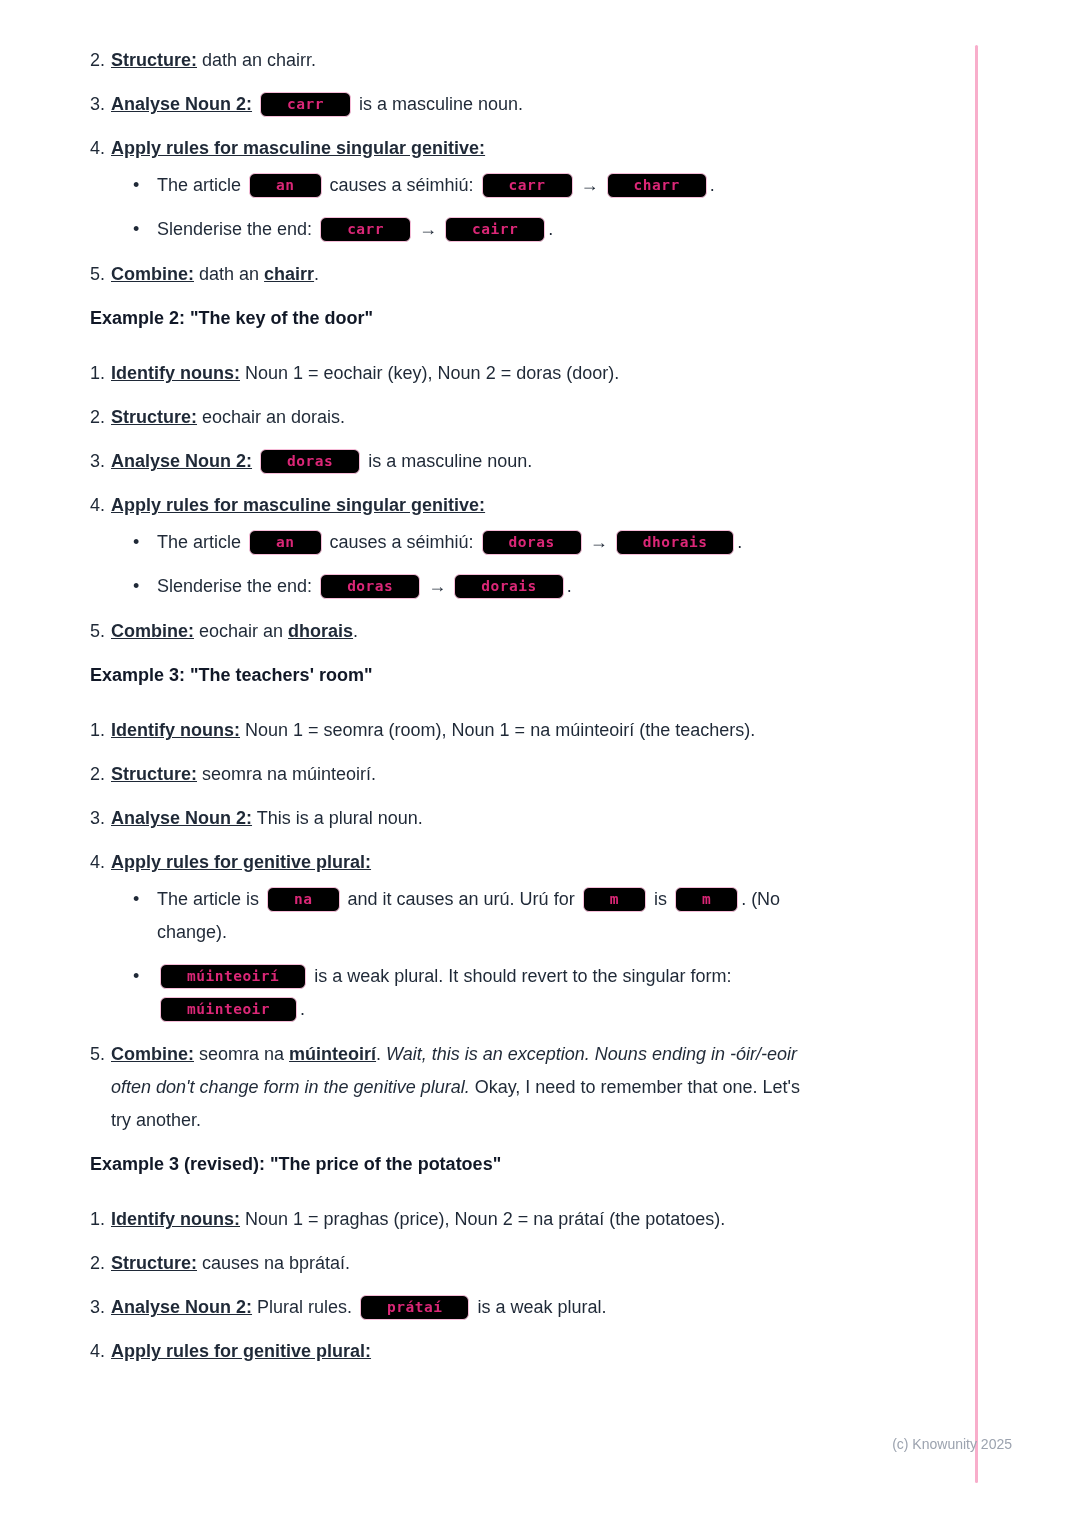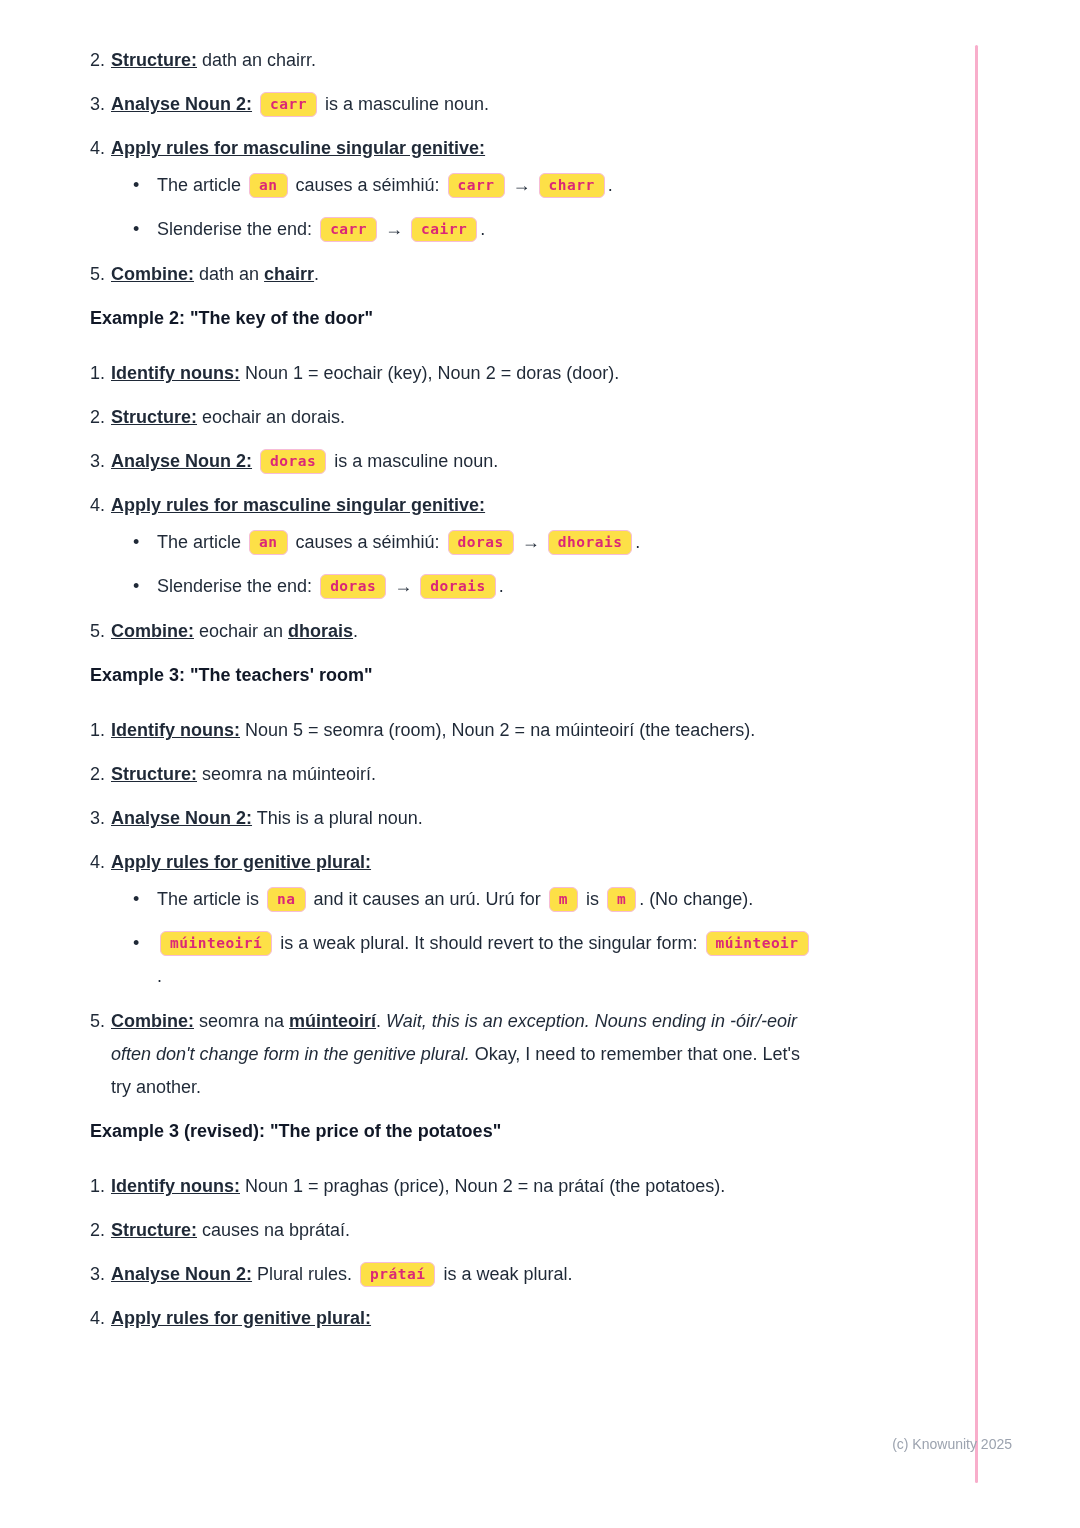--- a/index.html
+++ b/index.html
@@ -21,23 +21,23 @@
   .marker { flex:0 0 21px; }
   .item.bullet .marker { flex:0 0 24px; }
   .itembody { flex:1; }
   .bold { font-weight:700;text-decoration:underline; }
   .italic { font-style:italic; }
   .arrow { margin:0 5px; }
   .code-badge {
     display:inline-block;
     font-family:"DejaVu Sans Mono","Liberation Mono",monospace;
     font-size:14.5px; font-weight:700; letter-spacing:.5px; line-height:21px;
-    color:#db2777; background:#fde047;
+    color:#db2777; background:#000000;
     border:1px solid #f6bcd8; border-radius:6px;
-    padding:1px 9px; margin:0 3px; vertical-align:1px;
+    padding:1px 26px; margin:0 3px; vertical-align:1px;
   }
   .accent-line {
     position:absolute; left:975px; top:45px; bottom:45px; width:3px;
     background:#f8aecb; border-radius:2px;
   }
   .watermark {
     position:absolute; right:68px; top:1436px;
     font-size:14px; color:#9ca3af;
   }
 </style>
@@ -100,21 +100,21 @@
         </div>
         <div class="item num">
           <span class="marker">5.</span>
           <span class="itembody"><span class="seg bold">Combine:</span><span class="seg"> eochair an </span><span class="seg bold">dhorais</span><span class="seg">.</span></span>
         </div>
       </div>
       <div class="heading">Example 3: "The teachers' room"</div>
       <div class="list">
         <div class="item num">
           <span class="marker">1.</span>
-          <span class="itembody"><span class="seg bold">Identify nouns:</span><span class="seg"> Noun 5 = seomra (room), Noun 2 = na múinteoirí (the teachers).</span></span>
+          <span class="itembody"><span class="seg bold">Identify nouns:</span><span class="seg"> Noun 1 = seomra (room), Noun 1 = na múinteoirí (the teachers).</span></span>
         </div>
         <div class="item num">
           <span class="marker">2.</span>
           <span class="itembody"><span class="seg bold">Structure:</span><span class="seg"> seomra na múinteoirí.</span></span>
         </div>
         <div class="item num">
           <span class="marker">3.</span>
           <span class="itembody"><span class="seg bold">Analyse Noun 2:</span><span class="seg"> This is a plural noun.</span></span>
         </div>
         <div class="item num">

